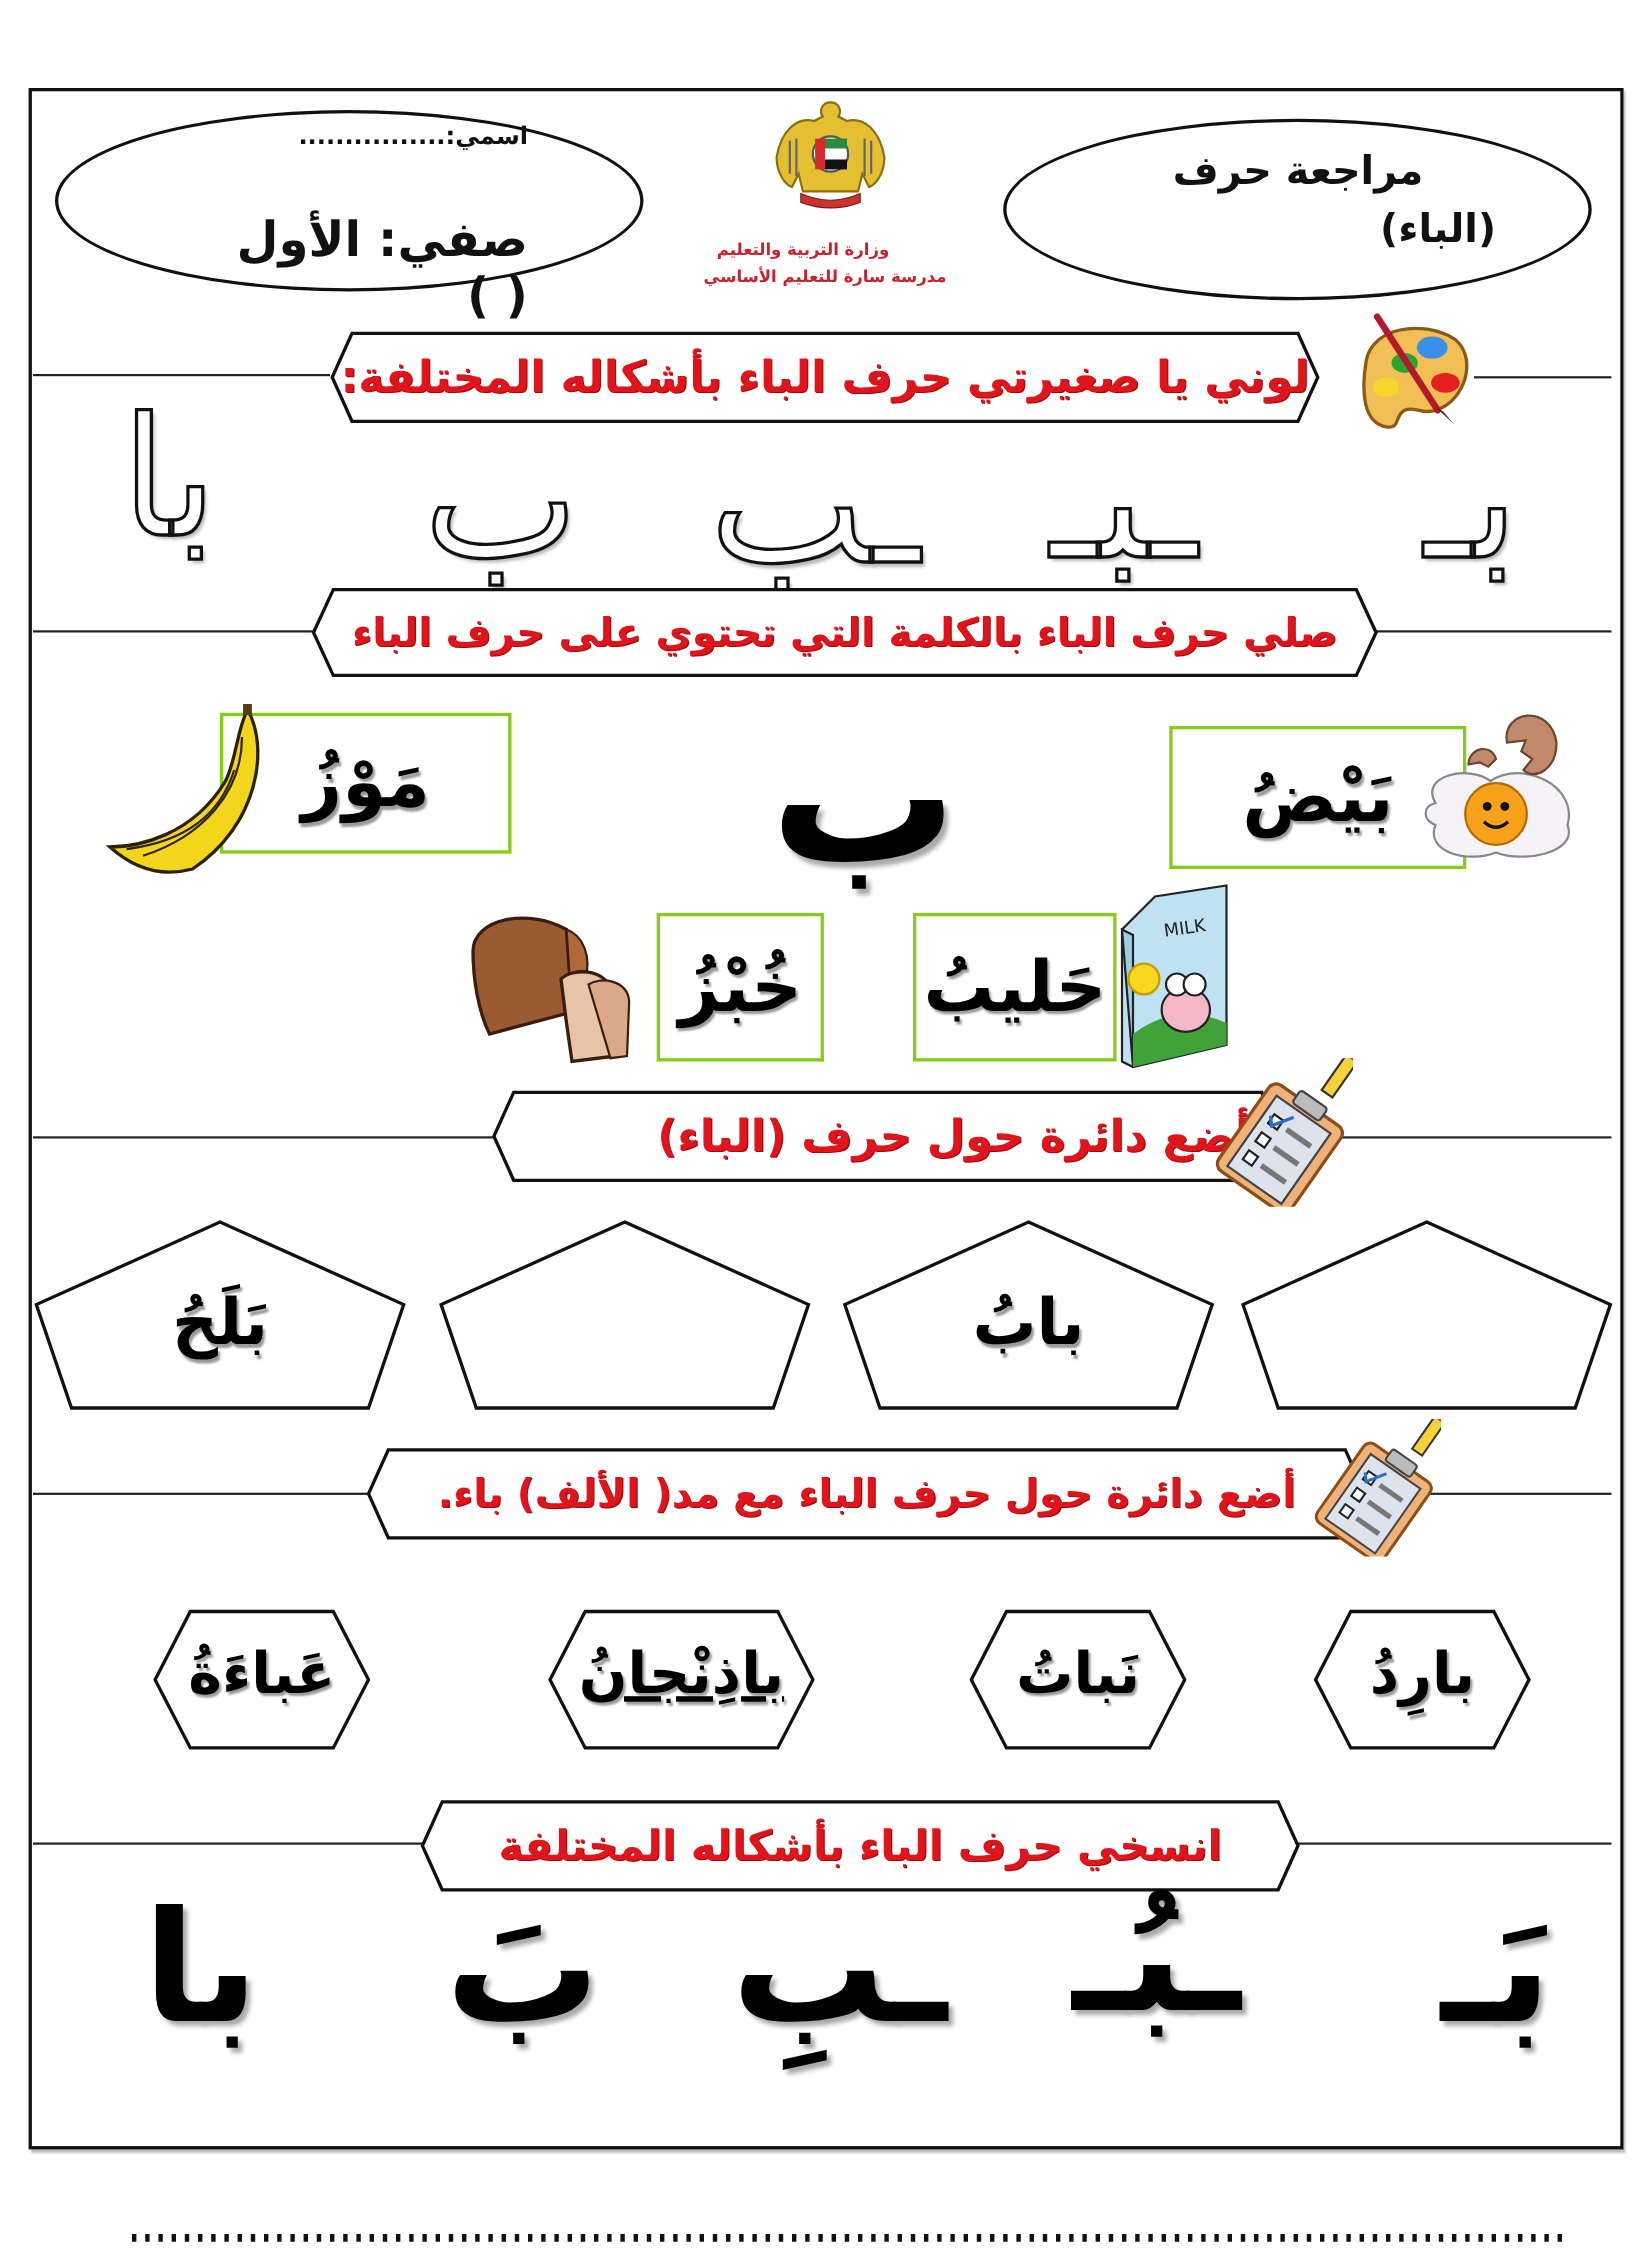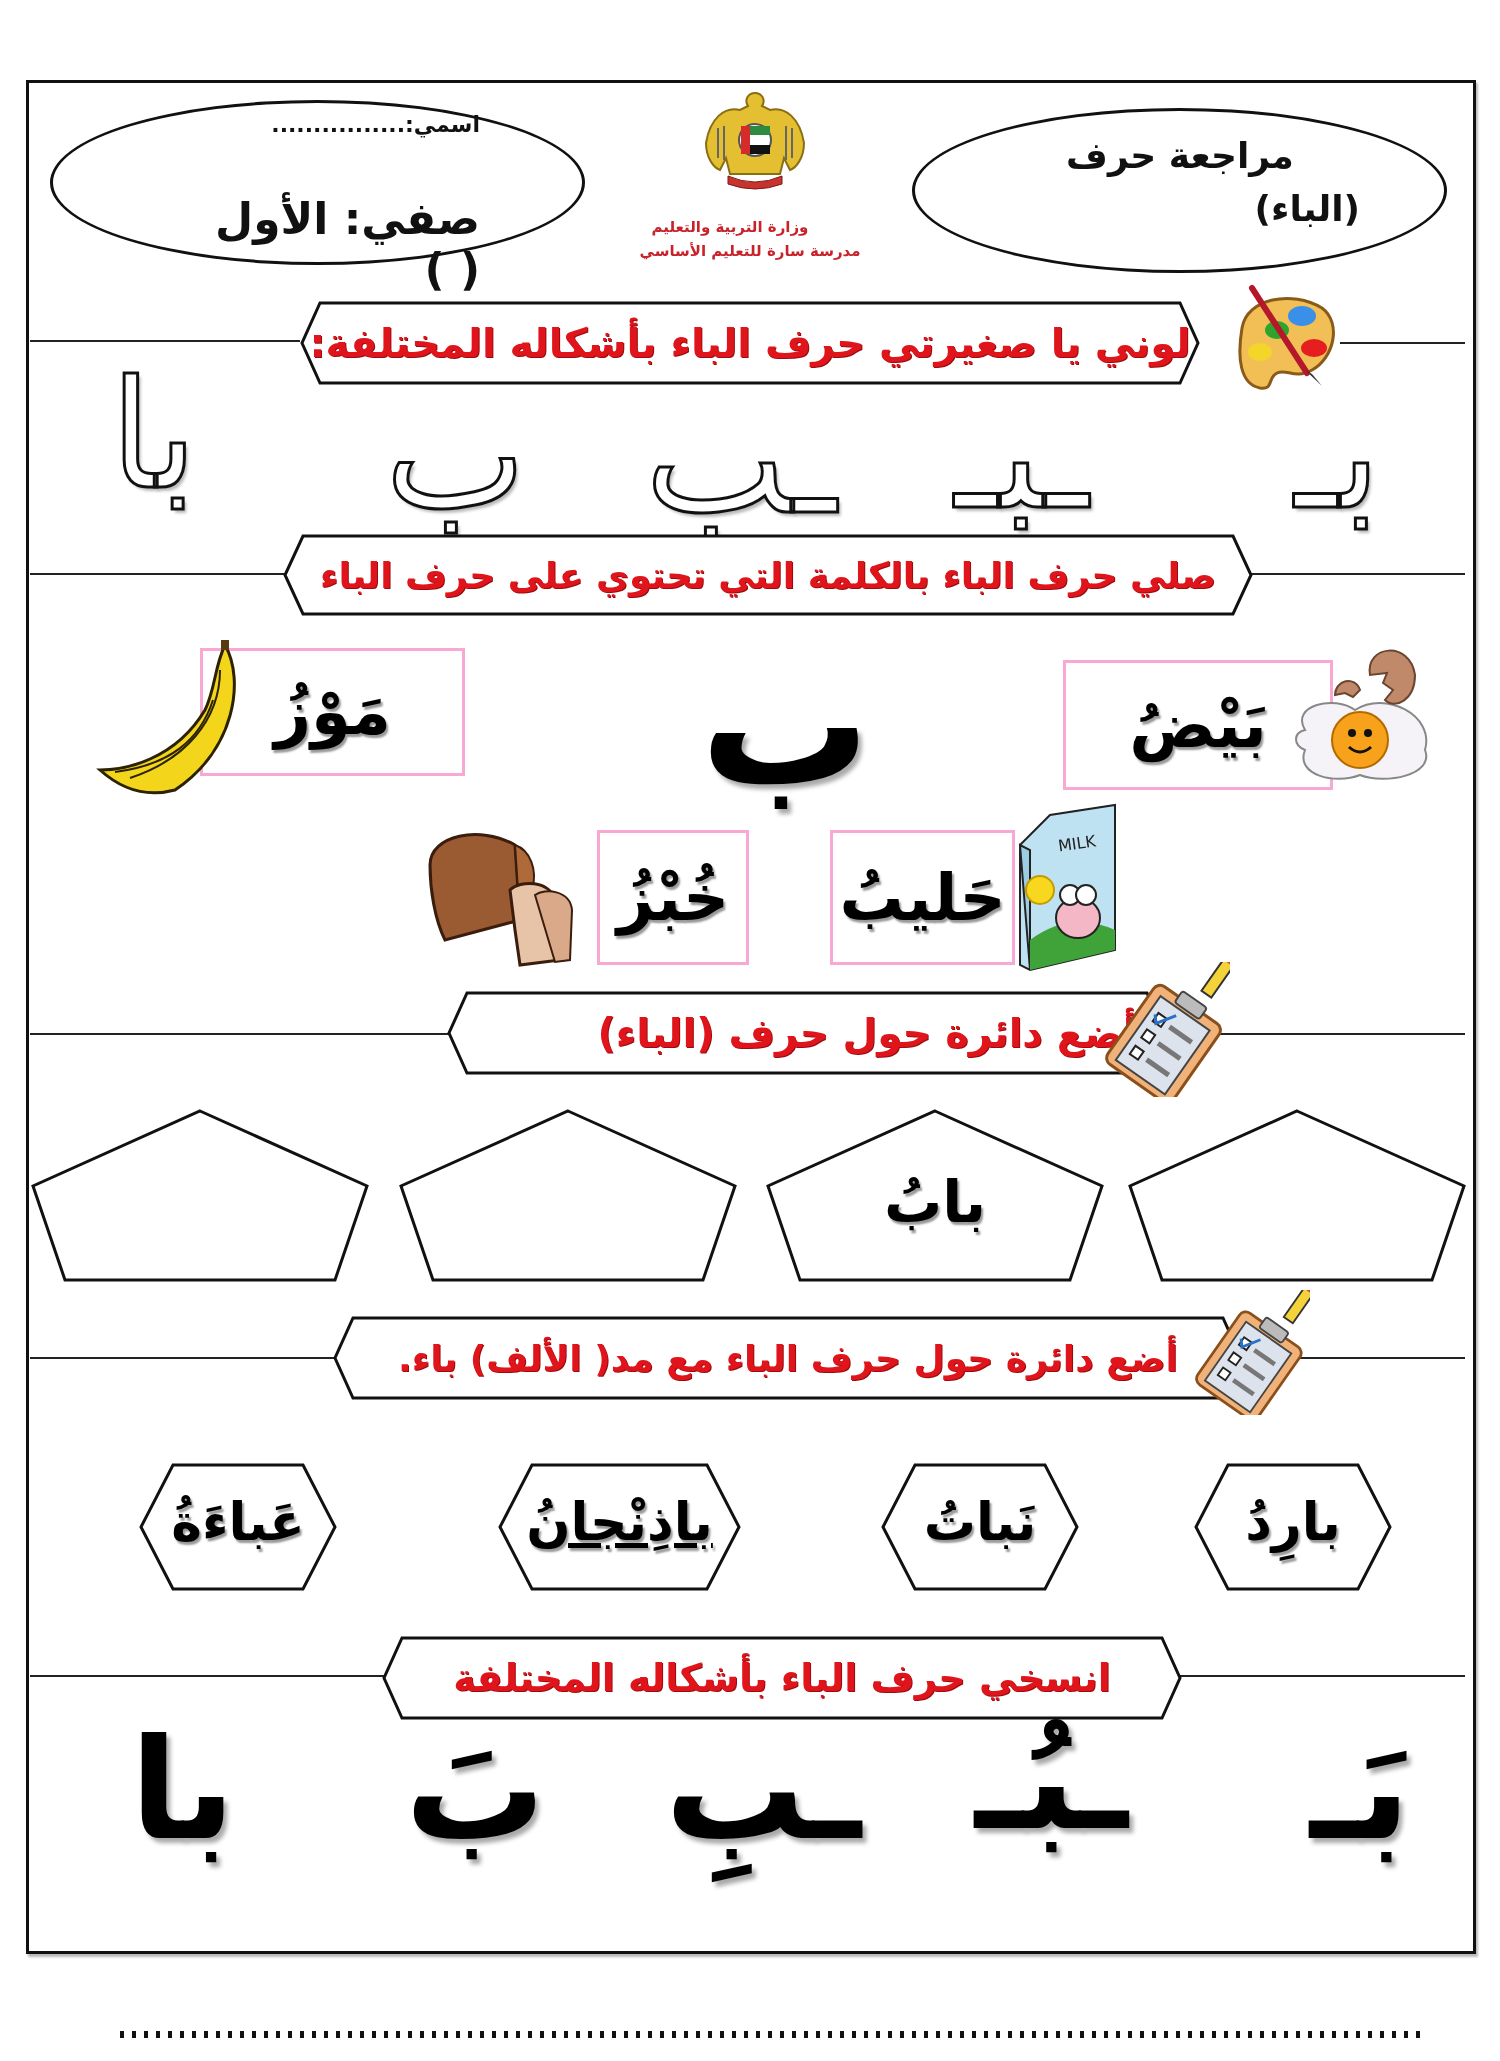--- a/index.html
+++ b/index.html
@@ -7,21 +7,21 @@
   .page-frame { position: absolute; left: 26px; top: 80px; width: 1450px; height: 1874px; border: 3px solid #111; box-sizing: border-box; box-shadow: 2px 3px 2px #bbb; }
   .abs { position: absolute; }
   .ellipse { position: absolute; border: 3px solid #111; border-radius: 50%; box-sizing: border-box; background: #fff; }
   .ar { direction: rtl; font-family: "DejaVu Sans", sans-serif; font-weight: bold; color: #111; }
   .hline { position: absolute; height: 2px; background: #222; }
   .banner { position: absolute; }
   .banner svg { position: absolute; left: 0; top: 0; }
   .banner .btxt { position: absolute; left: 0; right: 0; top: 0; bottom: 0; display: flex; align-items: center; justify-content: center; direction: rtl; color: #e0151b; font-weight: bold; font-family: "DejaVu Sans", sans-serif; white-space: nowrap; text-shadow: 1px 1px 0 #9a0a0e; }
   .outline-letter { position: absolute; font-family: "DejaVu Sans", sans-serif; font-size: 150px; font-weight: normal; color: #fff; -webkit-text-stroke: 3px #111; text-shadow: 3px 4px 3px #bbb; direction: rtl; line-height: 1; }
   .solid-letter { position: absolute; font-family: "DejaVu Sans", sans-serif; font-size: 140px; font-weight: bold; color: #000; text-shadow: 4px 5px 4px #aaa; direction: rtl; line-height: 1; }
-  .word-box { position: absolute; border: 3px solid #f9a8d4; border-left-width: 3px; background: #fff; box-sizing: border-box; display: flex; align-items: center; justify-content: center; }
+  .word-box { position: absolute; border: 3px solid #84cc16; border-left-width: 3px; background: #fff; box-sizing: border-box; display: flex; align-items: center; justify-content: center; }
   .word-box span { font-size: 64px; font-weight: bold; direction: rtl; color: #000; text-shadow: 2px 3px 2px #999; font-family: "DejaVu Sans", sans-serif; }
   .shape-word { position: absolute; }
   .shape-word svg { position: absolute; left: 0; top: 0; }
   .shape-word span { position: absolute; left: 0; right: 0; display: flex; justify-content: center; align-items: center; font-weight: bold; color: #000; direction: rtl; text-shadow: 2px 3px 2px #999; font-family: "DejaVu Sans", sans-serif; }
   .dots-line { position: absolute; left: 120px; top: 2028px; width: 1300px; height: 10px; }
 </style>
 </head>
 <body>
 
 <div class="page-frame"></div>
@@ -187,20 +187,21 @@
 </div>
 <div class="shape-word" style="left:398px; top:1108px; width:340px; height:175px;">
   <svg width="340" height="175">
       <polygon points="170,3 337,78 305,172 35,172 3,78" fill="#fff" stroke="#111" stroke-width="3"></polygon>
     </svg>
 </div>
 <div class="shape-word" style="left:30px; top:1108px; width:340px; height:175px;">
   <svg width="340" height="175">
       <polygon points="170,3 337,78 305,172 35,172 3,78" fill="#fff" stroke="#111" stroke-width="3"></polygon>
     </svg>
+  <span style="top:60px; font-size:58px;">بَلَحُ</span>
 </div>
 
 <div class="hline" style="left:30px; top:1357px; width:310px;"></div>
 <div class="hline" style="left:1295px; top:1357px; width:170px;"></div>
 <div class="banner" style="left:333px; top:1315px; width:910px; height:86px;">
   <svg width="910" height="86">
       <polygon points="20,3 890,3 908,43 890,83 20,83 2,43" fill="#fff" stroke="#111" stroke-width="3"></polygon>
     </svg>
   <div class="btxt" style="font-size:36px; padding-left:40px; padding-right:40px;">أضع دائرة حول حرف الباء مع مد( الألف) باء.</div>
 </div>

